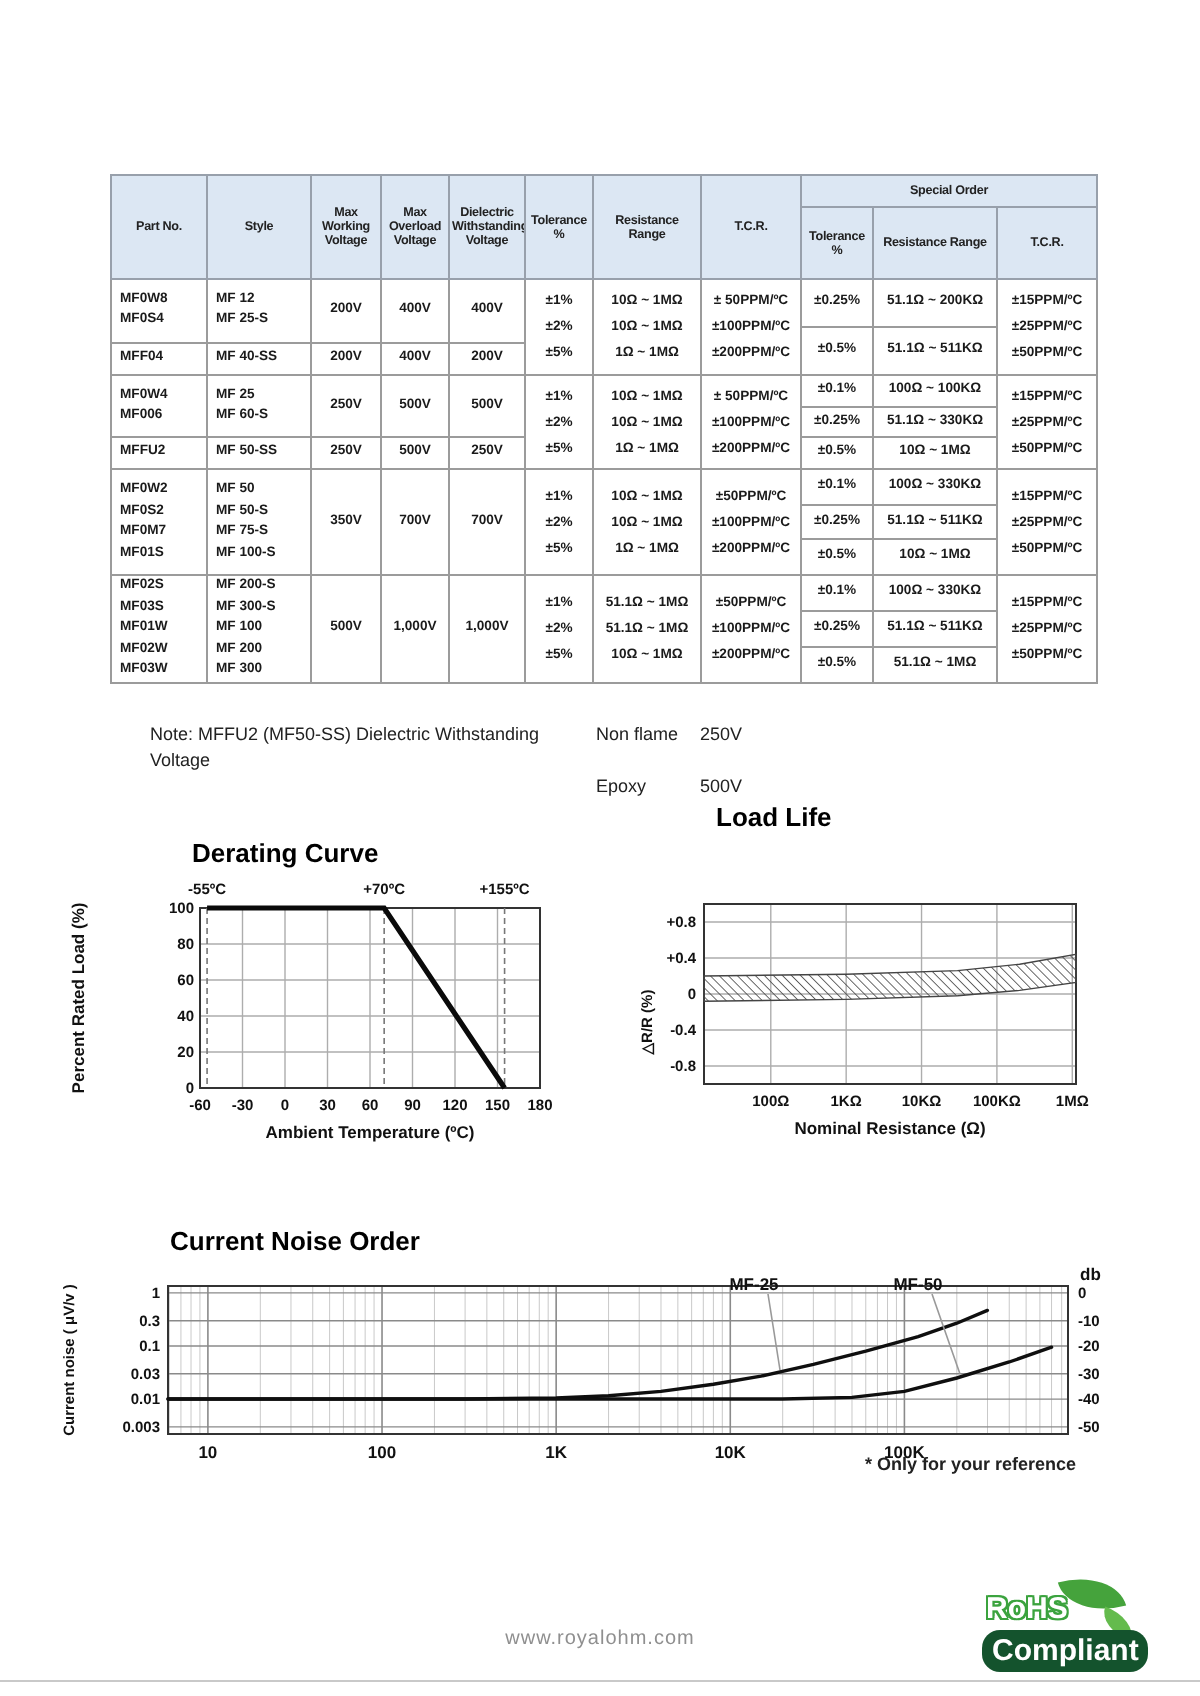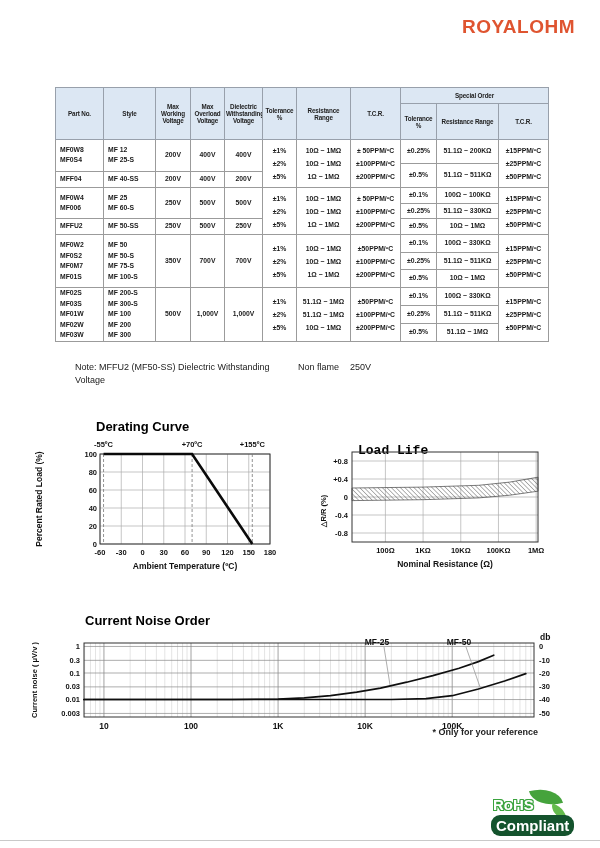--- a/index.html
+++ b/index.html
@@ -27,21 +27,21 @@
 
   
   .note{position:absolute;left:75px;top:361px;font-size:9px;color:#222;}
   .note-row{display:flex;line-height:13px;}
   .note-prefix{width:223px;}
   .note-l{width:52px;}
   .note-v{width:45px;}
 
   
   .chart-title{position:absolute;font-size:13px;font-weight:bold;color:#000;}
-  #t1{left:96px;top:419px;} #t2{left:358px;top:443px;font-family:Liberation Mono, monospace;} #t3{left:85px;top:613px;}
+  #t1{left:96px;top:419px;} #t2{left:358px;top:401px;} #t3{left:85px;top:613px;}
   #c1{position:absolute;left:30px;top:436px;}
   #c2{position:absolute;left:312px;top:436px;}
   #c3{position:absolute;left:27px;top:631px;}
   .tk{font:700 7.5px "Liberation Sans",sans-serif;fill:#111;}
   .tk2{font:700 8.5px "Liberation Sans",sans-serif;fill:#111;}
   .axl{font:700 8.5px "Liberation Sans",sans-serif;fill:#111;}
   .slab{font:700 8.5px "Liberation Sans",sans-serif;fill:#111;}
   .footnote{position:absolute;top:727px;left:330px;width:208px;text-align:right;
             font-size:9px;font-weight:bold;color:#222;}
 
@@ -61,21 +61,20 @@
     text-shadow:-1px -1px 0 #3ba33e,1px -1px 0 #3ba33e,-1px 1px 0 #3ba33e,1px 1px 0 #3ba33e,
                  0 -1px 0 #3ba33e,0 1px 0 #3ba33e,-1px 0 0 #3ba33e,1px 0 0 #3ba33e;}
   .rohs-bottom{position:absolute;left:0;top:26px;background:#14532d;color:#fff;
                font-size:15px;font-weight:800;padding:2px 5px;border-radius:9px;}
 </style>
 </head>
 <body>
 
 <div class="page">
 
-  <div class="logo">ROYALOHM</div>
 
   <table class="spec">
       <colgroup>
         <col style="width: 48px;">
         <col style="width: 52px;">
         <col style="width: 35px;">
         <col style="width: 34px;">
         <col style="width: 38px;">
         <col style="width: 34px;">
         <col style="width: 54px;">
@@ -478,20 +477,25 @@
           </td>
         </tr>
       </tbody>
     </table>
 
   <div class="note">
     <div class="note-row">
       <span class="note-prefix">Note: MFFU2 (MF50-SS) Dielectric Withstanding Voltage</span>
       <span class="note-l">Non flame</span>
       <span class="note-v">250V</span>
+    </div>
+    <div class="note-row">
+      <span class="note-prefix"></span>
+      <span class="note-l">Epoxy</span>
+      <span class="note-v">500V</span>
     </div>
   </div>
 
   <div class="chart-title" id="t1">Derating Curve</div>
   <div class="chart-title" id="t2">Load Life</div>
   <div class="chart-title" id="t3">Current Noise Order</div>
 
   <svg id="c1" width="285" height="146">
       <line x1="70" x2="70" y1="18" y2="108" stroke="#adadad" stroke-width="0.7"></line>
       <text x="70" y="119" class="tk" text-anchor="middle">-60</text>
@@ -643,20 +647,21 @@
       <polyline points="57.0,68.5 364.3,68.5 399.0,67.7 425.2,64.7 451.4,58.0 477.6,50.0 498.8,42.6" fill="none" stroke="#0f0f0f" stroke-width="1.7" stroke-linecap="round"></polyline>
       <text x="350" y="14" class="slab" text-anchor="middle">MF-25</text>
       <line x1="357" y1="16" x2="363" y2="54" stroke="#999" stroke-width="0.8"></line>
       <text x="432" y="14" class="slab" text-anchor="middle">MF-50</text>
       <line x1="439" y1="16" x2="453" y2="56" stroke="#999" stroke-width="0.8"></line>
       <text x="10" y="49" class="tk" text-anchor="middle" transform="rotate(-90 10 49)">Current noise ( μV/v )</text>
     </svg>
 
   <div class="footnote">* Only for your reference</div>
 
+  <div class="footer-url">www.royalohm.com</div>
   <div class="bottom-rule"></div>
 
   <div class="rohs">
     <div class="leaf leaf1"></div>
     <div class="leaf leaf2"></div>
     <div class="rohs-top">RoHS</div>
     <div class="rohs-bottom">Compliant</div>
   </div>
 
 </div>

